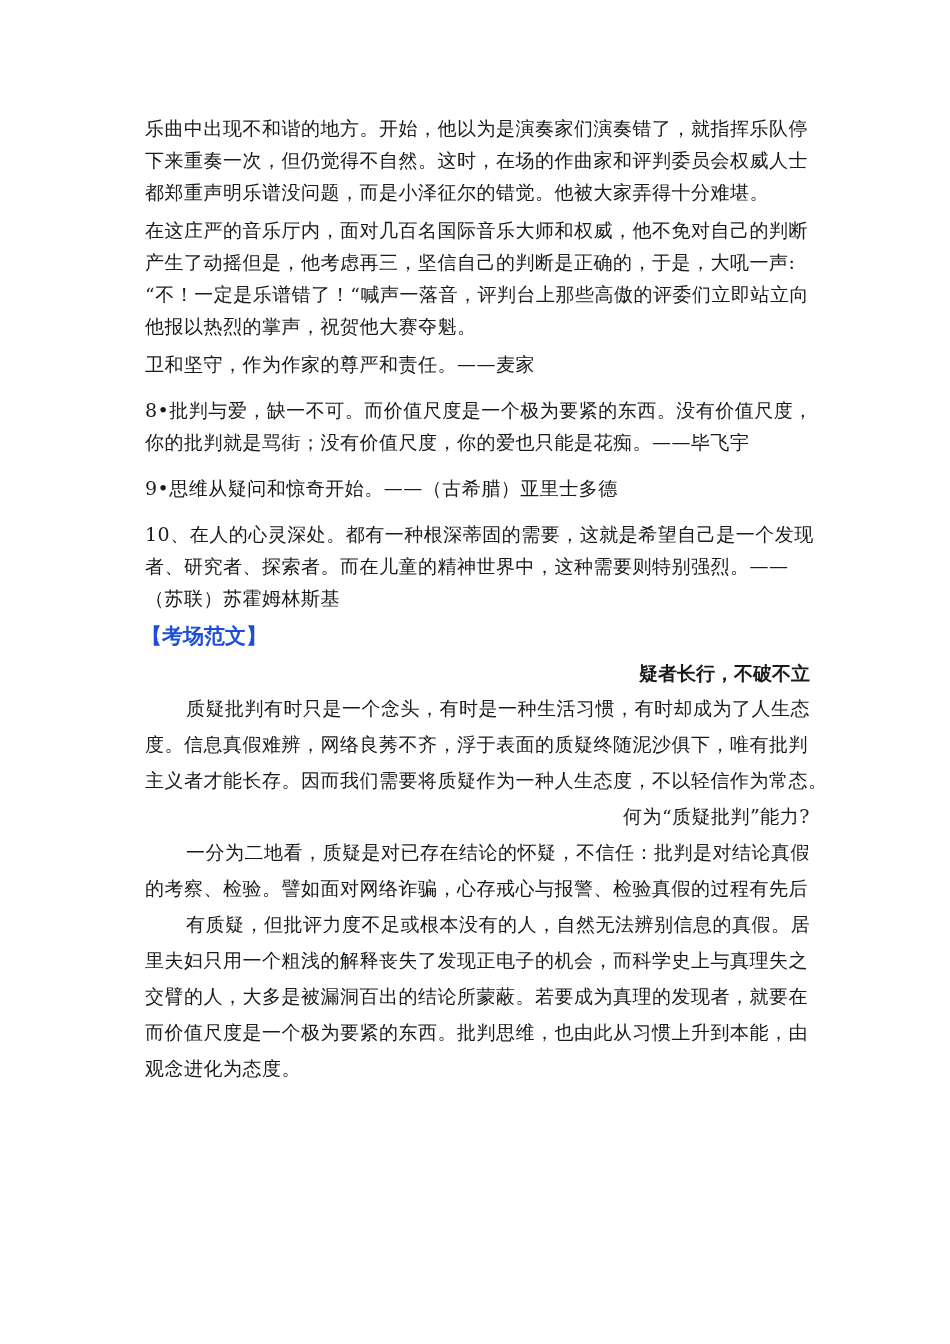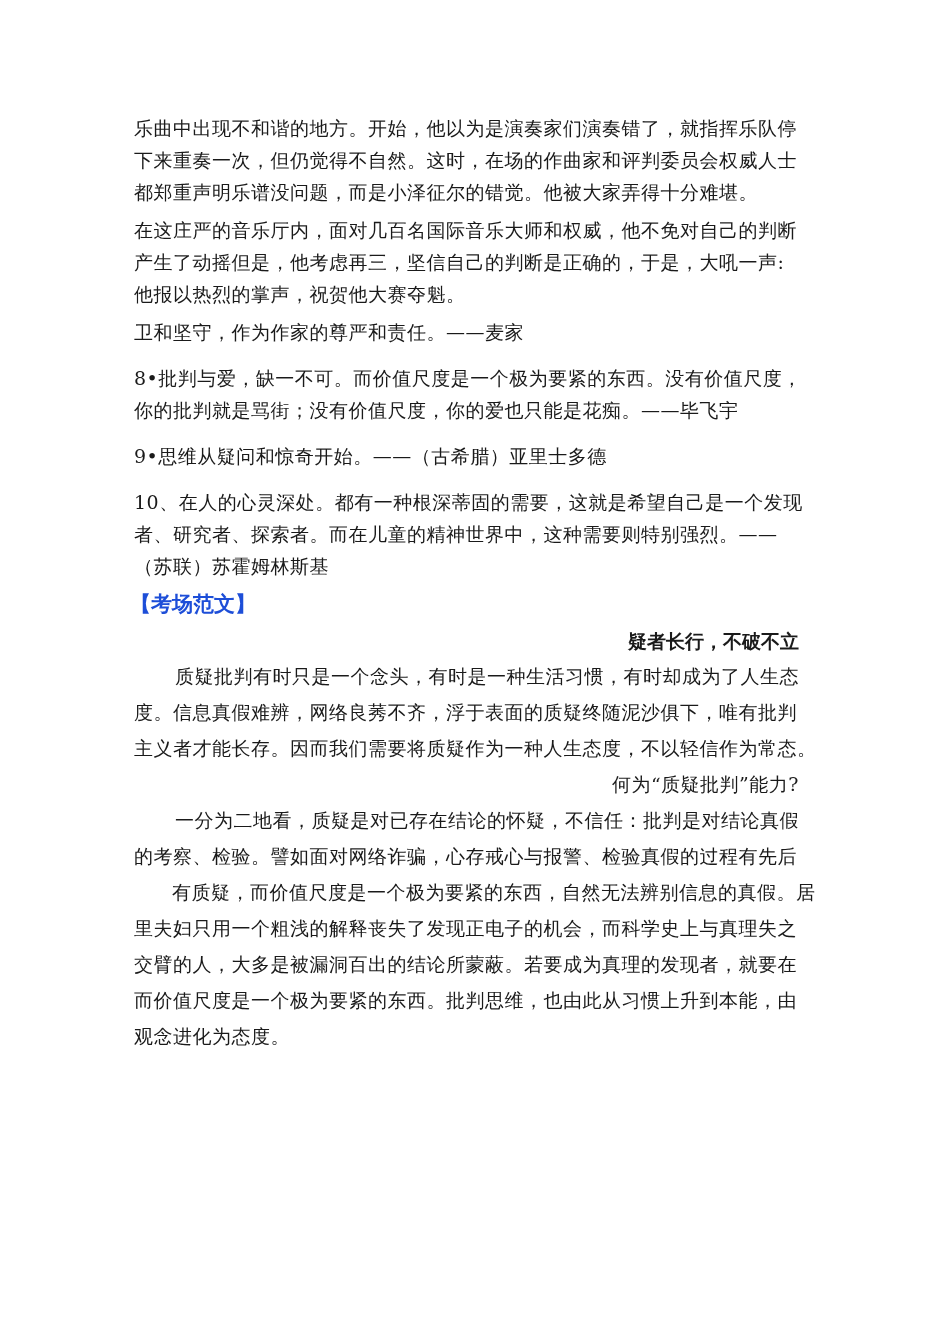--- a/index.html
+++ b/index.html
@@ -1,17 +1,17 @@
 <!DOCTYPE html>
 <html><head>
   <meta charset="utf-8">
   <style>
     html, body { margin: 0; padding: 0; background: #ffffff; }
     body { width: 950px; height: 1344px; position: relative; overflow: hidden; font-family: "DejaVu Serif", "Liberation Serif", serif; color: #1a1a1a; }
-    .page { position: absolute; left: 134px; top: 112px; width: 665px; }
+    .page { position: absolute; left: 145px; top: 112px; width: 665px; }
     .line { font-size: 19px; line-height: 32px; height: 32px; white-space: nowrap; letter-spacing: 0.5px; }
     .para { margin-bottom: 6px; }
     .gap { height: 8px; }
     .heading-red { color: #1d4ed8; font-family: "DejaVu Sans", "Liberation Sans", sans-serif; font-weight: bold; font-size: 21px; line-height: 32px; height: 32px; margin-top: 4px; margin-left: -4px; }
     .title { text-align: right; font-weight: bold; font-size: 19px; line-height: 34px; height: 34px; margin-top: 4px; }
     .indent { padding-left: 38px; text-align: right; }
     .body-line { font-size: 19px; line-height: 36px; height: 36px; white-space: nowrap; letter-spacing: 0.5px; }
   </style>
 </head>
 <body>
@@ -20,20 +20,21 @@
 
   <div class="para">
     <div class="line">乐曲中出现不和谐的地方。开始，他以为是演奏家们演奏错了，就指挥乐队停</div>
     <div class="line">下来重奏一次，但仍觉得不自然。这时，在场的作曲家和评判委员会权威人士</div>
     <div class="line">都郑重声明乐谱没问题，而是小泽征尔的错觉。他被大家弄得十分难堪。</div>
   </div>
 
   <div class="para">
     <div class="line">在这庄严的音乐厅内，面对几百名国际音乐大师和权威，他不免对自己的判断</div>
     <div class="line">产生了动摇但是，他考虑再三，坚信自己的判断是正确的，于是，大吼一声:</div>
+    <div class="line">“不！一定是乐谱错了！“喊声一落音，评判台上那些高傲的评委们立即站立向</div>
     <div class="line">他报以热烈的掌声，祝贺他大赛夺魁。</div>
   </div>
 
   <div class="para">
     <div class="line">卫和坚守，作为作家的尊严和责任。——麦家</div>
   </div>
   <div class="gap"></div>
 
   <div class="para">
     <div class="line">8•批判与爱，缺一不可。而价值尺度是一个极为要紧的东西。没有价值尺度，</div>
@@ -65,20 +66,20 @@
   <div>
     <div class="body-line indent">何为“质疑批判”能力?</div>
   </div>
 
   <div>
     <div class="body-line indent">一分为二地看，质疑是对已存在结论的怀疑，不信任：批判是对结论真假</div>
     <div class="body-line">的考察、检验。譬如面对网络诈骗，心存戒心与报警、检验真假的过程有先后</div>
   </div>
 
   <div>
-    <div class="body-line indent">有质疑，而价值尺度是一个极为要紧的东西，自然无法辨别信息的真假。居</div>
+    <div class="body-line indent">有质疑，但批评力度不足或根本没有的人，自然无法辨别信息的真假。居</div>
     <div class="body-line">里夫妇只用一个粗浅的解释丧失了发现正电子的机会，而科学史上与真理失之</div>
     <div class="body-line">交臂的人，大多是被漏洞百出的结论所蒙蔽。若要成为真理的发现者，就要在</div>
     <div class="body-line">而价值尺度是一个极为要紧的东西。批判思维，也由此从习惯上升到本能，由</div>
     <div class="body-line">观念进化为态度。</div>
   </div>
 
 </div>
 
 </body></html>

